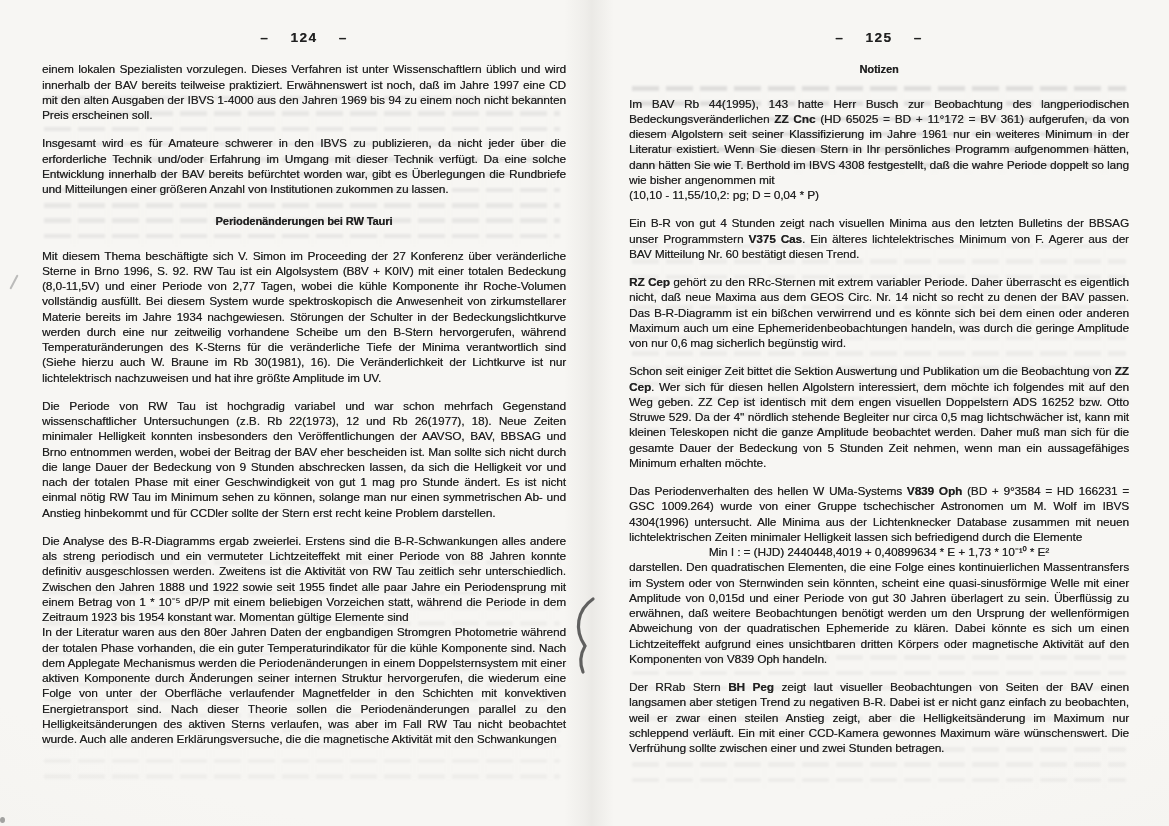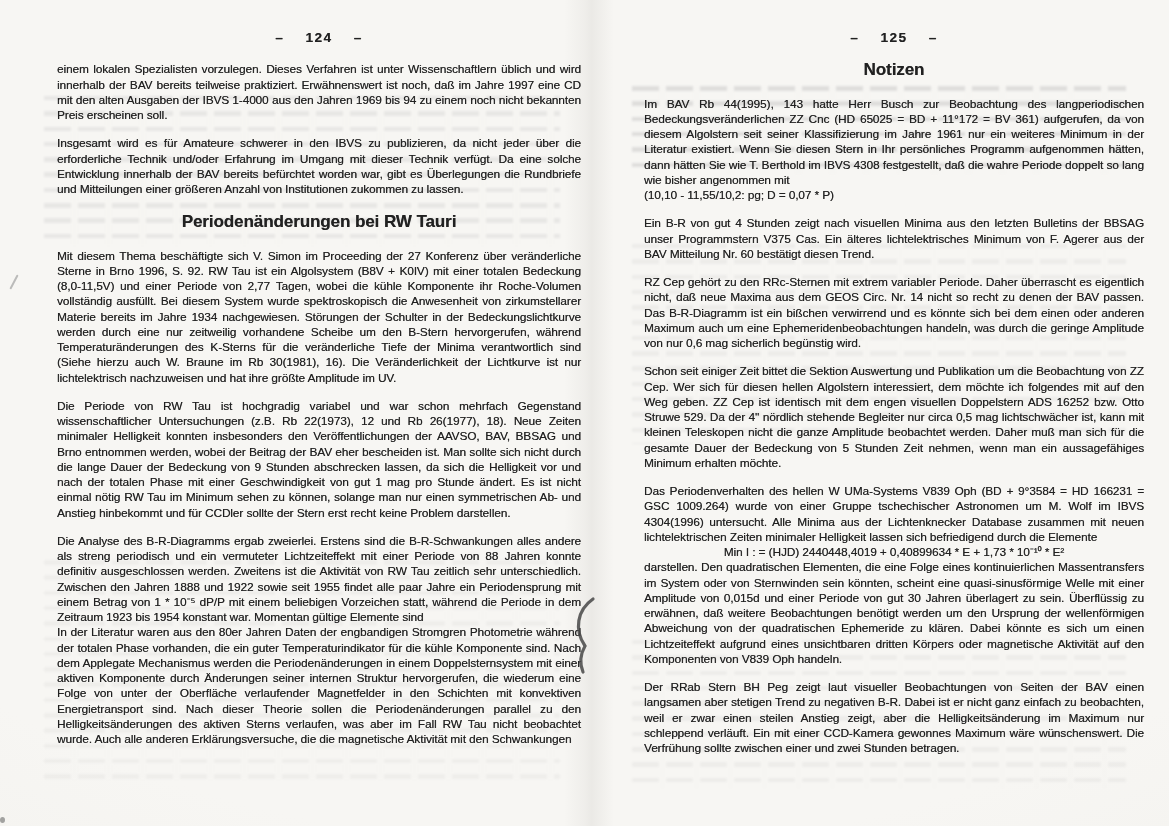--- a/index.html
+++ b/index.html
@@ -23,33 +23,33 @@
     background:
       repeating-linear-gradient(90deg, rgba(245,244,241,0) 0 27px, #f5f4f1 27px 34px),
       repeating-linear-gradient(180deg, rgba(125,125,128,0.42) 0 4.5px, transparent 4.5px 15.3px);
     filter:blur(1.1px);
   }
   .col{
     position:absolute;top:22px;color:#212121;
     font-size:11.8px;line-height:15.25px;letter-spacing:-0.08px;
     text-shadow:0.25px 0 0 rgba(33,33,33,0.65);
   }
-  #col-left{left:57px;width:524px;}
-  #col-right{left:644px;width:500px;}
+  #col-left{left:42px;width:524px;}
+  #col-right{left:629px;width:500px;}
   .page-head{
     text-align:center;font-weight:bold;font-size:13.5px;
     letter-spacing:1.5px;word-spacing:16px;margin:8px 0 17px;
   }
   .blk{margin:0 0 13px;}
   .para{text-align:justify;}
   .para.tight{margin-bottom:0;}
   .formula{text-align:center;margin:0;}
   .line{text-align:left;}
-  .heading{text-align:center;font-weight:bold;margin:17px 0 19px;font-size:17px;}
-  .bold{font-weight:normal;}
+  .heading{text-align:center;font-weight:bold;margin:17px 0 19px;font-size:11px;}
+  .bold{font-weight:bold;}
   
   .brace{position:absolute;left:571px;top:596px;}
   .brace svg{filter:blur(0.4px);}
   .edge-mark{
     position:absolute;left:13px;top:274px;width:2px;height:16px;
     background:#8a8a8a;transform:rotate(28deg);opacity:.55;border-radius:1px;
   }
   .speck{
     position:absolute;left:0;top:817px;width:5px;height:6px;
     background:#6b6b6b;opacity:.6;border-radius:50%;
@@ -79,21 +79,21 @@
         <div class="blk para tight"><span>Die Analyse des B-R-Diagramms ergab zweierlei. Erstens sind die B-R-Schwankungen alles andere als streng periodisch und ein vermuteter Lichtzeiteffekt mit einer Periode von 88 Jahren konnte definitiv ausgeschlossen werden. Zweitens ist die Aktivität von RW Tau zeitlich sehr unterschiedlich. Zwischen den Jahren 1888 und 1922 sowie seit 1955 findet alle paar Jahre ein Periodensprung mit einem Betrag von 1 * 10⁻⁵ dP/P mit einem beliebigen Vorzeichen statt, während die Periode in dem Zeitraum 1923 bis 1954 konstant war. Momentan gültige Elemente sind</span></div>
         <div class="blk para"><span>In der Literatur waren aus den 80er Jahren Daten der engbandigen Stromgren Photometrie während der totalen Phase vorhanden, die ein guter Temperaturindikator für die kühle Komponente sind. Nach dem Applegate Mechanismus werden die Periodenänderungen in einem Doppelsternsystem mit einer aktiven Komponente durch Änderungen seiner internen Struktur hervorgerufen, die wiederum eine Folge von unter der Oberfläche verlaufender Magnetfelder in den Schichten mit konvektiven Energietransport sind. Nach dieser Theorie sollen die Periodenänderungen parallel zu den Helligkeitsänderungen des aktiven Sterns verlaufen, was aber im Fall RW Tau nicht beobachtet wurde. Auch alle anderen Erklärungsversuche, die die magnetische Aktivität mit den Schwankungen</span></div>
       </div>
   </div>
 
   <div class="col" id="col-right">
     <div class="page-head">– 125 –</div>
     <div id="col-right-content">
         <div class="blk heading">Notizen</div>
         <div class="blk para tight"><span>Im BAV Rb 44(1995), 143 hatte Herr Busch zur Beobachtung des langperiodischen Bedeckungsveränderlichen </span><span class="bold">ZZ Cnc</span><span> (HD 65025 = BD + 11°172 = BV 361) aufgerufen, da von diesem Algolstern seit seiner Klassifizierung im Jahre 1961 nur ein weiteres Minimum in der Literatur existiert. Wenn Sie diesen Stern in Ihr persönliches Programm aufgenommen hätten, dann hätten Sie wie T. Berthold im IBVS 4308 festgestellt, daß die wahre Periode doppelt so lang wie bisher angenommen mit</span></div>
-        <div class="blk line">(10,10 - 11,55/10,2: pg; D = 0,07 * P)</div>
+        <div class="blk line">(10,10 - 11,55/10,2: pg; D = 0,04 * P)</div>
         <div class="blk para"><span>Ein B-R von gut 4 Stunden zeigt nach visuellen Minima aus den letzten Bulletins der BBSAG unser Programmstern </span><span class="bold">V375 Cas</span><span>. Ein älteres lichtelektrisches Minimum von F. Agerer aus der BAV Mitteilung Nr. 60 bestätigt diesen Trend.</span></div>
         <div class="blk para"><span class="bold">RZ Cep</span><span> gehört zu den RRc-Sternen mit extrem variabler Periode. Daher überrascht es eigentlich nicht, daß neue Maxima aus dem GEOS Circ. Nr. 14 nicht so recht zu denen der BAV passen. Das B-R-Diagramm ist ein bißchen verwirrend und es könnte sich bei dem einen oder anderen Maximum auch um eine Ephemeridenbeobachtungen handeln, was durch die geringe Amplitude von nur 0,6 mag sicherlich begünstig wird.</span></div>
         <div class="blk para"><span>Schon seit einiger Zeit bittet die Sektion Auswertung und Publikation um die Beobachtung von </span><span class="bold">ZZ Cep</span><span>. Wer sich für diesen hellen Algolstern interessiert, dem möchte ich folgendes mit auf den Weg geben. ZZ Cep ist identisch mit dem engen visuellen Doppelstern ADS 16252 bzw. Otto Struwe 529. Da der 4" nördlich stehende Begleiter nur circa 0,5 mag lichtschwächer ist, kann mit kleinen Teleskopen nicht die ganze Amplitude beobachtet werden. Daher muß man sich für die gesamte Dauer der Bedeckung von 5 Stunden Zeit nehmen, wenn man ein aussagefähiges Minimum erhalten möchte.</span></div>
         <div class="blk para tight"><span>Das Periodenverhalten des hellen W UMa-Systems </span><span class="bold">V839 Oph</span><span> (BD + 9°3584 = HD 166231 = GSC 1009.264) wurde von einer Gruppe tschechischer Astronomen um M. Wolf im IBVS 4304(1996) untersucht. Alle Minima aus der Lichtenknecker Database zusammen mit neuen lichtelektrischen Zeiten minimaler Helligkeit lassen sich befriedigend durch die Elemente</span></div>
         <div class="blk formula">Min I : = (HJD) 2440448,4019 + 0,40899634 * E + 1,73 * 10⁻¹⁰ * E²</div>
         <div class="blk para"><span>darstellen. Den quadratischen Elementen, die eine Folge eines kontinuierlichen Massentransfers im System oder von Sternwinden sein könnten, scheint eine quasi-sinusförmige Welle mit einer Amplitude von 0,015d und einer Periode von gut 30 Jahren überlagert zu sein. Überflüssig zu erwähnen, daß weitere Beobachtungen benötigt werden um den Ursprung der wellenförmigen Abweichung von der quadratischen Ephemeride zu klären. Dabei könnte es sich um einen Lichtzeiteffekt aufgrund eines unsichtbaren dritten Körpers oder magnetische Aktivität auf den Komponenten von V839 Oph handeln.</span></div>
         <div class="blk para"><span>Der RRab Stern </span><span class="bold">BH Peg</span><span> zeigt laut visueller Beobachtungen von Seiten der BAV einen langsamen aber stetigen Trend zu negativen B-R. Dabei ist er nicht ganz einfach zu beobachten, weil er zwar einen steilen Anstieg zeigt, aber die Helligkeitsänderung im Maximum nur schleppend verläuft. Ein mit einer CCD-Kamera gewonnes Maximum wäre wünschenswert. Die Verfrühung sollte zwischen einer und zwei Stunden betragen.</span></div>
       </div>
   </div>
 

